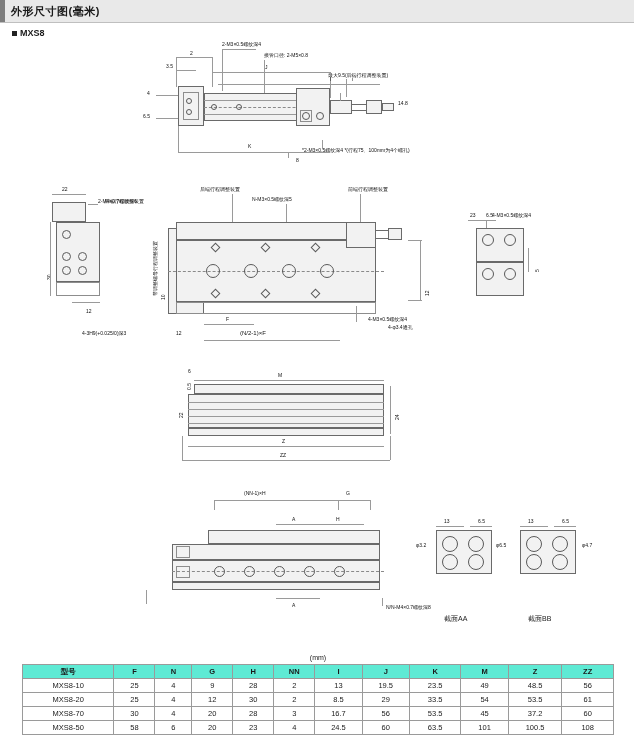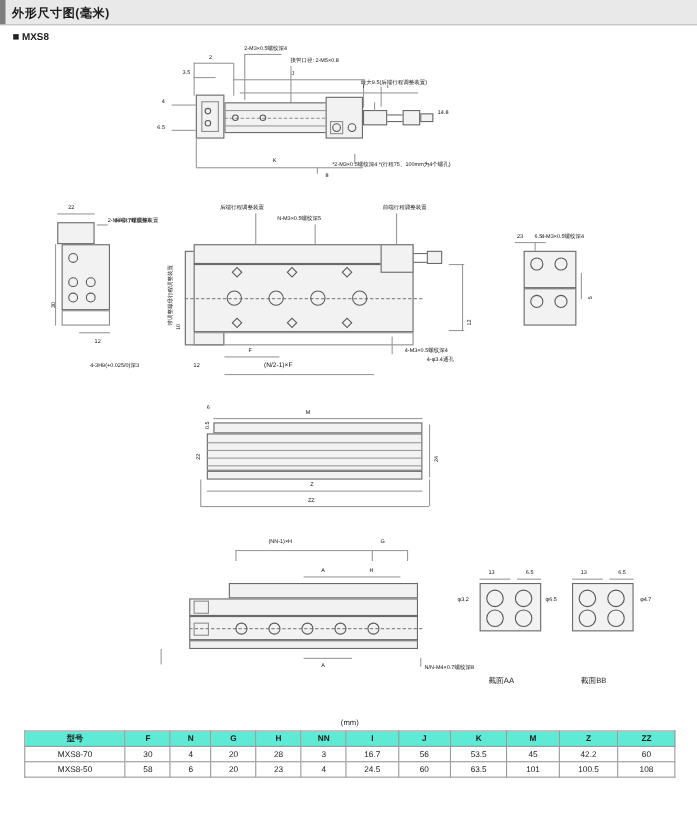--- a/index.html
+++ b/index.html
@@ -321,31 +321,59 @@
         <th style="width:44px">I</th>
         <th style="width:44px">J</th>
         <th style="width:48px">K</th>
         <th style="width:44px">M</th>
         <th style="width:50px">Z</th>
         <th style="width:48px">ZZ</th>
       </tr>
     </thead>
     <tbody>
       <tr>
+        <td class="model">MXS8-10</td>
+        <td>25</td>
+        <td>4</td>
+        <td>9</td>
+        <td>28</td>
+        <td>2</td>
+        <td>13</td>
+        <td>19.5</td>
+        <td>23.5</td>
+        <td>49</td>
+        <td>48.5</td>
+        <td>56</td>
+      </tr>
+      <tr>
+        <td class="model">MXS8-20</td>
+        <td>25</td>
+        <td>4</td>
+        <td>12</td>
+        <td>30</td>
+        <td>2</td>
+        <td>8.5</td>
+        <td>29</td>
+        <td>33.5</td>
+        <td>54</td>
+        <td>53.5</td>
+        <td>61</td>
+      </tr>
+      <tr>
         <td class="model">MXS8-70</td>
         <td>30</td>
         <td>4</td>
         <td>20</td>
         <td>28</td>
         <td>3</td>
         <td>16.7</td>
         <td>56</td>
         <td>53.5</td>
         <td>45</td>
-        <td>42.2</td>
+        <td>37.2</td>
         <td>60</td>
       </tr>
       <tr>
         <td class="model">MXS8-50</td>
         <td>58</td>
         <td>6</td>
         <td>20</td>
         <td>23</td>
         <td>4</td>
         <td>24.5</td>

